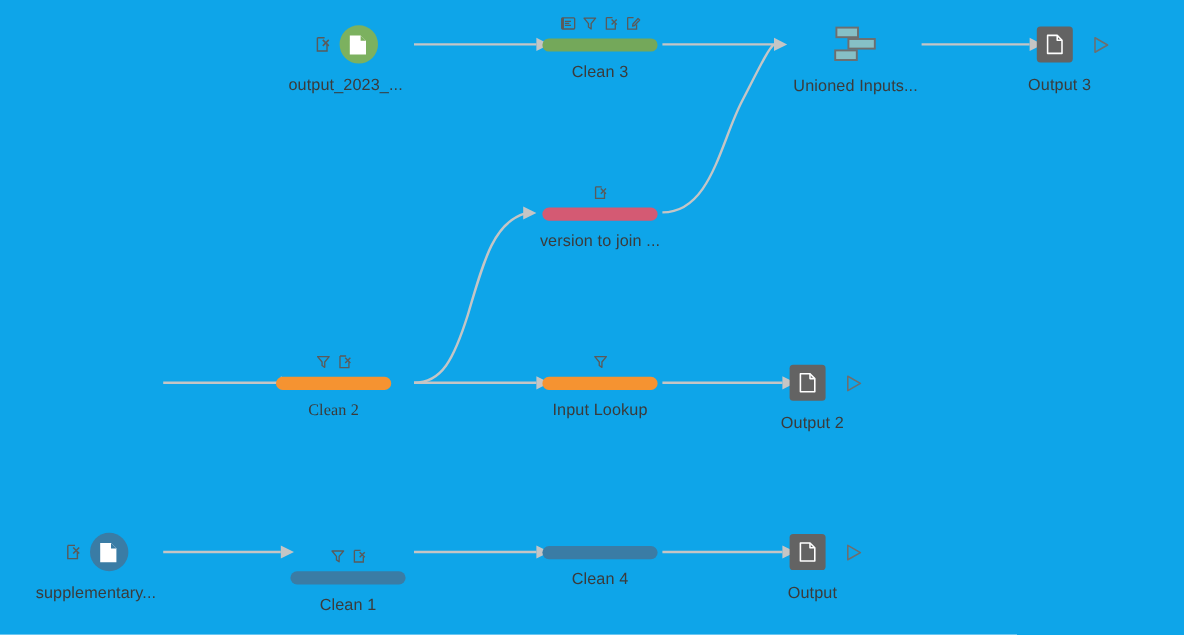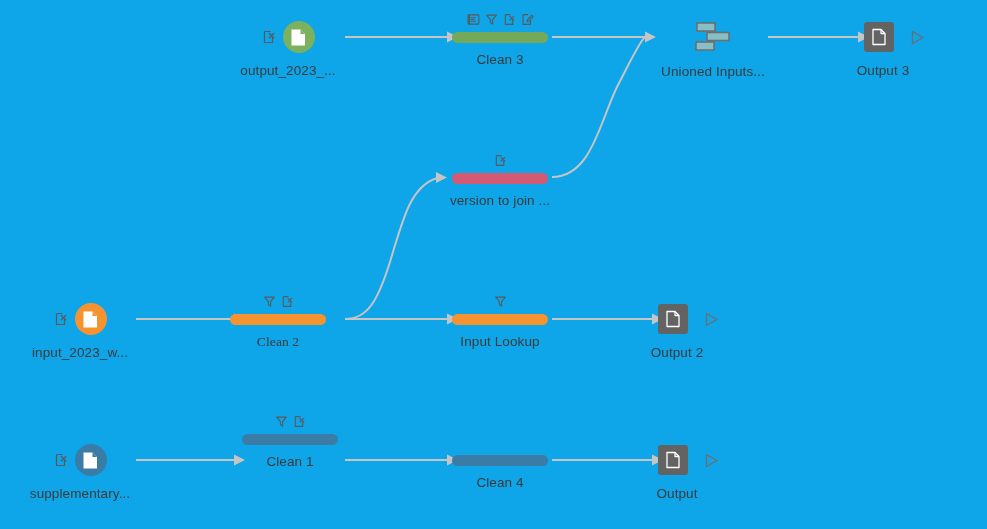--- a/index.html
+++ b/index.html
@@ -263,37 +263,20 @@
         <svg width="13" height="13" viewBox="0 0 14 14">
           <path d="M2.5,1.8 L8,1.8 M2.5,1.8 L2.5,12.2 L10.5,12.2 L10.5,7.4" fill="none" stroke="#5a5a5a" stroke-width="1.2"></path>
           <path d="M7.2,3.4 L11.8,8 M11.8,3.4 L7.2,8" stroke="#5a5a5a" stroke-width="1.3"></path>
         </svg>
       </div>
       <div class="pill" style="background:#d45a73;"></div>
     </div>
     <div class="node-label">version to join ...</div>
   </div>
 
-  <div class="node" style="left:30px; top:302px; width:100px;">
-    <div class="input-row">
-      <span class="badge-left">
-        <svg width="14" height="14" viewBox="0 0 14 14">
-          <path d="M2.5,1.5 L8.5,1.5 M2.5,1.5 L2.5,12.5 L10.5,12.5 L10.5,7" fill="none" stroke="#5a5a5a" stroke-width="1.2"></path>
-          <path d="M7,3.2 L12,8.2 M12,3.2 L7,8.2" fill="none" stroke="#5a5a5a" stroke-width="1.3"></path>
-        </svg>
-      </span>
-      <span class="circle" style="background:#f59331;">
-        <svg width="17" height="19" viewBox="0 0 17 19">
-          <path d="M1.5,1.5 L10.5,1.5 L15,6 L15,17.5 L1.5,17.5 Z" fill="#ffffff"></path>
-          <path d="M10.5,1.5 L10.5,6 L15,6" fill="#f59331"></path>
-        </svg>
-      </span>
-    </div>
-    <div class="node-label">input_2023_w...</div>
-  </div>
 
   <div class="node" style="left:230px; top:292px; width:96px;font-family:Liberation Serif, serif;">
     <div class="pill-wrap">
       <div class="pill-icons">
         <svg width="13" height="13" viewBox="0 0 14 14">
           <path d="M1.8,2.3 L12.2,2.3 L8.2,7.2 L8.2,12 L5.8,10.3 L5.8,7.2 Z" fill="none" stroke="#5a5a5a" stroke-width="1.2" stroke-linejoin="round"></path>
         </svg>
         <svg width="13" height="13" viewBox="0 0 14 14">
           <path d="M2.5,1.8 L8,1.8 M2.5,1.8 L2.5,12.2 L10.5,12.2 L10.5,7.4" fill="none" stroke="#5a5a5a" stroke-width="1.2"></path>
           <path d="M7.2,3.4 L11.8,8 M11.8,3.4 L7.2,8" stroke="#5a5a5a" stroke-width="1.3"></path>
@@ -344,21 +327,21 @@
       <span class="circle" style="background:#3a7ca5;">
         <svg width="17" height="19" viewBox="0 0 17 19">
           <path d="M1.5,1.5 L10.5,1.5 L15,6 L15,17.5 L1.5,17.5 Z" fill="#ffffff"></path>
           <path d="M10.5,1.5 L10.5,6 L15,6" fill="#3a7ca5"></path>
         </svg>
       </span>
     </div>
     <div class="node-label">supplementary...</div>
   </div>
 
-  <div class="node" style="left:242px; top:412px; width:96px;">
+  <div class="node" style="left:242px; top:454px; width:96px;">
     <div class="pill-wrap">
       <div class="pill-icons">
         <svg width="13" height="13" viewBox="0 0 14 14">
           <path d="M1.8,2.3 L12.2,2.3 L8.2,7.2 L8.2,12 L5.8,10.3 L5.8,7.2 Z" fill="none" stroke="#5a5a5a" stroke-width="1.2" stroke-linejoin="round"></path>
         </svg>
         <svg width="13" height="13" viewBox="0 0 14 14">
           <path d="M2.5,1.8 L8,1.8 M2.5,1.8 L2.5,12.2 L10.5,12.2 L10.5,7.4" fill="none" stroke="#5a5a5a" stroke-width="1.2"></path>
           <path d="M7.2,3.4 L11.8,8 M11.8,3.4 L7.2,8" stroke="#5a5a5a" stroke-width="1.3"></path>
         </svg>
       </div>

